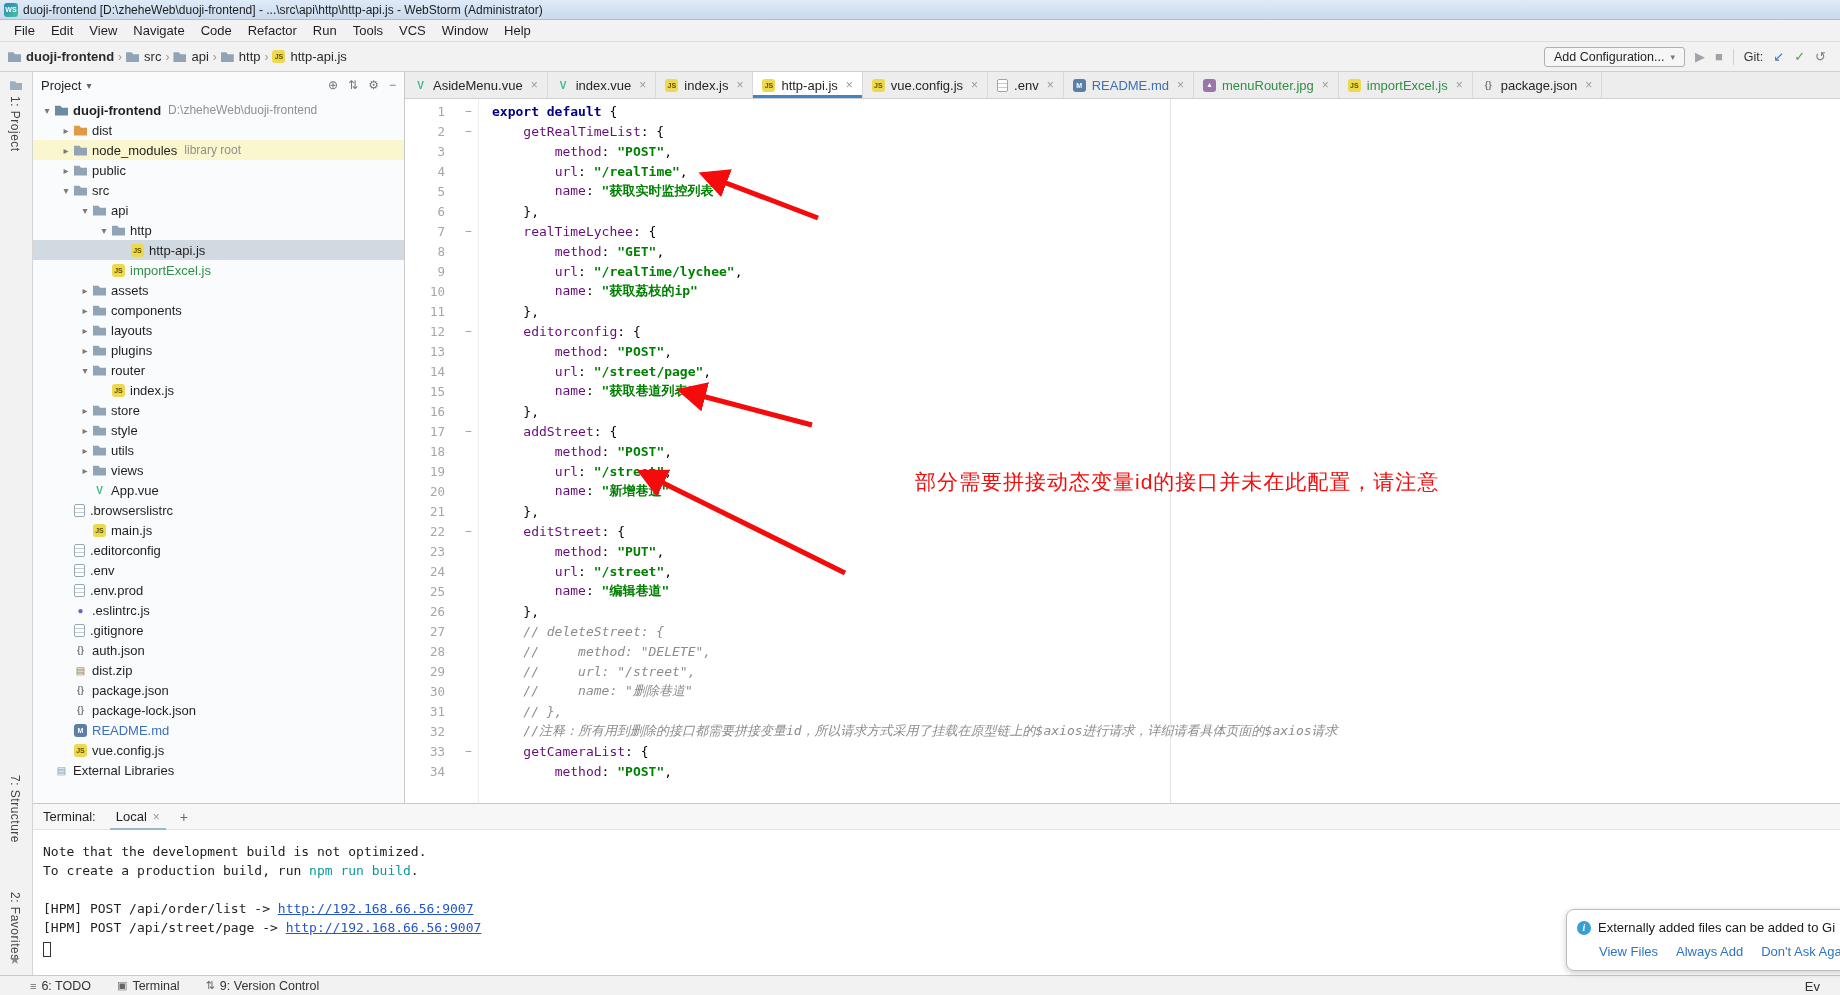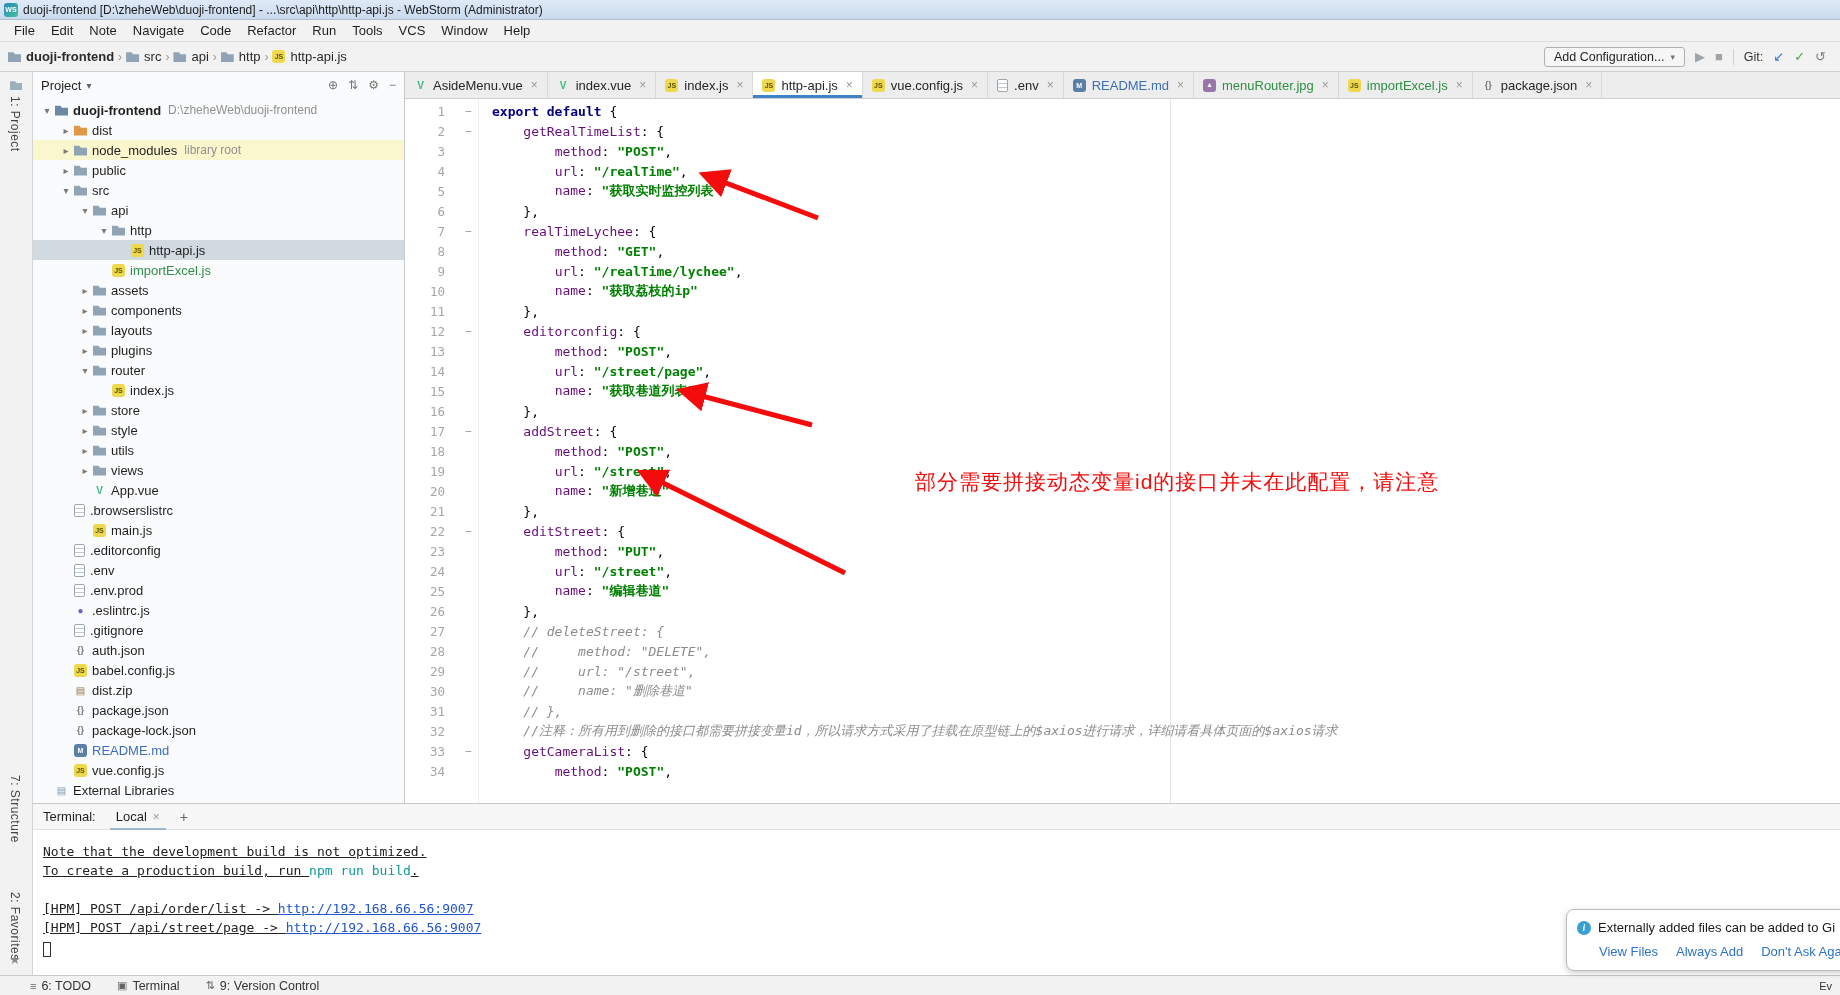--- a/index.html
+++ b/index.html
@@ -97,21 +97,21 @@
   .terminal { position:absolute; left:33px; top:803px; right:0; height:172px; background:#fff;
     border-top:1px solid #c9c9c9; }
   .term-head { height:26px; display:flex; align-items:center; background:#f7f7f7;
     border-bottom:1px solid #e3e3e3; padding-left:10px; font-size:13px; color:#1f1f1f; gap:14px; }
   .term-tab { display:inline-flex; gap:6px; align-items:center; padding:0 6px; height:26px;
     box-shadow:inset 0 -2px 0 #9db6cf; }
   .term-close { color:#9a9a9a; font-size:12px; }
   .term-add { color:#666; font-size:14px; }
   .term-body { padding:14px 0 0 10px; font-family:"DejaVu Sans Mono", monospace; font-size:13px; }
   .tline { height:19px; white-space:pre; }
-  .t-pln { color:#222;text-decoration:underline; }
+  .t-pln { color:#222; }
   .t-cmd { color:#0b9a9a; }
   .t-link { color:#2255cc; text-decoration:underline; }
   .cursor { display:inline-block; width:8px; height:15px; border:1px solid #333; margin-top:3px; }
 
   
   .notif { position:absolute; left:1566px; top:909px; width:300px; height:62px; background:#fff;
     border:1px solid #bdbdbd; border-radius:8px; box-shadow:0 2px 6px rgba(0,0,0,0.2);
     padding:10px 10px 0 10px; overflow:hidden; z-index:20; }
   .notif-row { display:flex; align-items:center; gap:7px; white-space:nowrap; font-size:13px; color:#1a1a1a; }
   .info-ic { width:14px; height:14px; border-radius:50%; background:#389fd6; color:#fff; font-size:10px;
@@ -119,37 +119,37 @@
     font-family:"Liberation Serif", serif; font-style:italic; }
   .notif-links { margin-top:9px; padding-left:22px; display:flex; gap:18px; white-space:nowrap; }
   .nlink { font-size:13px; color:#2d73c8; }
 
   
   .statusbar { position:absolute; left:0; top:975px; width:100%; height:20px; background:#f2f2f2;
     border-top:1px solid #c9c9c9; display:flex; align-items:center; padding-left:30px; gap:26px;
     font-size:12.5px; color:#333; }
   .sb-item { display:inline-flex; align-items:center; gap:5px; }
   .sb-ic { font-size:11px; color:#666; }
-  .sb-right { position:absolute; right:8px; top:0; height:20px; display:flex; align-items:center;
-    font-size:11px; color:#333; }
+  .sb-right { position:absolute; right:20px; top:0; height:20px; display:flex; align-items:center;
+    font-size:13px; color:#333; }
 </style>
 </head>
 <body>
 
 <div class="app">
 
   <div class="titlebar">
     <span class="appicon">WS</span>
     <span>duoji-frontend [D:\zheheWeb\duoji-frontend] - ...\src\api\http\http-api.js - WebStorm (Administrator)</span>
   </div>
 
   <div class="menubar" id="menubar">
       <span class="menu-item">File</span>
       <span class="menu-item">Edit</span>
-      <span class="menu-item">Note</span>
+      <span class="menu-item">View</span>
       <span class="menu-item">Navigate</span>
       <span class="menu-item">Code</span>
       <span class="menu-item">Refactor</span>
       <span class="menu-item">Run</span>
       <span class="menu-item">Tools</span>
       <span class="menu-item">VCS</span>
       <span class="menu-item">Window</span>
       <span class="menu-item">Help</span>
     </div>
 
@@ -353,25 +353,20 @@
         </div>
         <div class="trow" style="padding-left: 25px;">
           <span class="chev"></span>
           <span class="icon doc"></span>
           <span class="tlabel">.gitignore</span>
         </div>
         <div class="trow" style="padding-left: 25px;">
           <span class="chev"></span>
           <span class="icon glyph" style="color: rgb(118, 118, 118); font-weight: bold; font-size: 9px;">{}</span>
           <span class="tlabel">auth.json</span>
-        </div>
-        <div class="trow" style="padding-left: 25px;">
-          <span class="chev"></span>
-          <span class="icon badge" style="background: rgb(238, 217, 78); color: rgb(91, 83, 0);">JS</span>
-          <span class="tlabel">babel.config.js</span>
         </div>
         <div class="trow" style="padding-left: 25px;">
           <span class="chev"></span>
           <span class="icon glyph" style="color: rgb(143, 123, 69); font-size: 10px;">▤</span>
           <span class="tlabel">dist.zip</span>
         </div>
         <div class="trow" style="padding-left: 25px;">
           <span class="chev"></span>
           <span class="icon glyph" style="color: rgb(118, 118, 118); font-weight: bold; font-size: 9px;">{}</span>
           <span class="tlabel">package.json</span>

